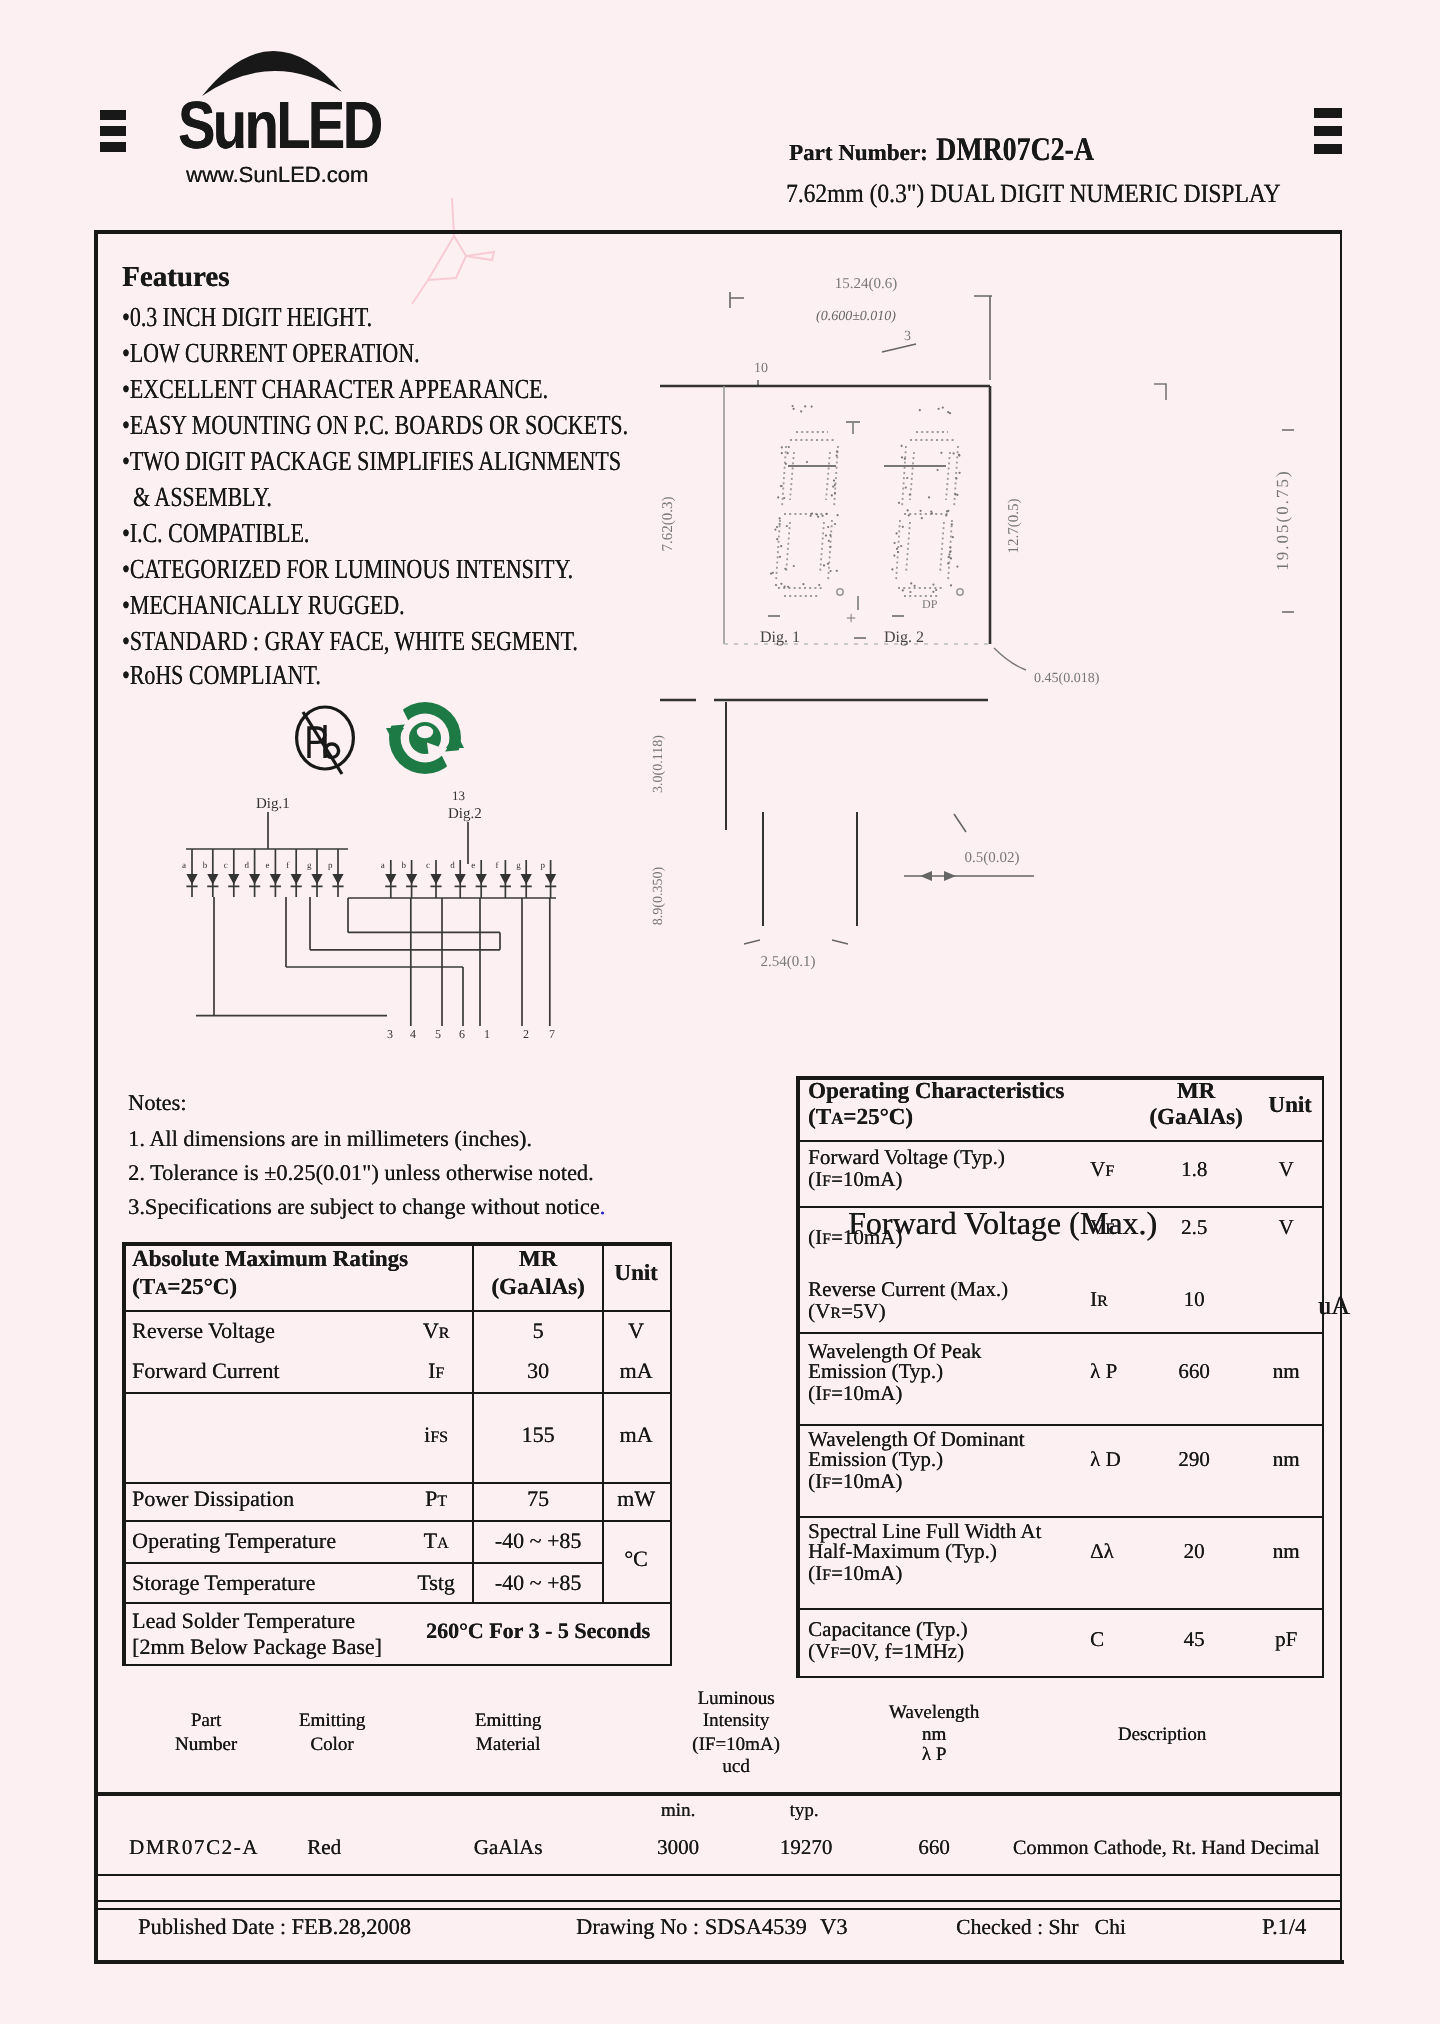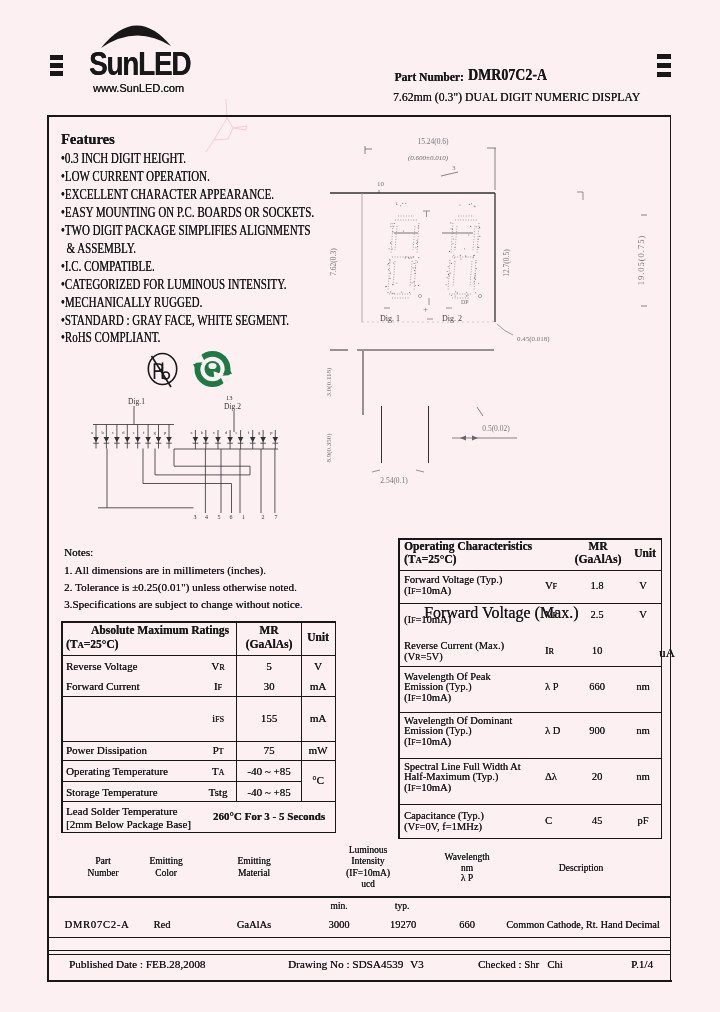--- a/index.html
+++ b/index.html
@@ -339,21 +339,21 @@
 <div class="ln" style="left:236px;top:621px;width:1.2px;height:180px"></div>
 <div class="ln" style="left:300.5px;top:621px;width:1.2px;height:180px"></div>
 
 <div class="ln" style="left:61px;top:655px;width:275px;height:1.2px"></div>
 <div class="ln" style="left:61px;top:695.5px;width:275px;height:1.2px"></div>
 <div class="ln" style="left:61px;top:740.5px;width:275px;height:1.2px"></div>
 <div class="ln" style="left:61px;top:760px;width:275px;height:1.2px"></div>
 <div class="ln" style="left:61px;top:780.5px;width:240px;height:1.2px"></div>
 <div class="ln" style="left:61px;top:800.5px;width:275px;height:1.2px"></div>
 
-<div class="t b" style="left:66px;top:624.5px;font-size:11.5px;margin-left:25px;">Absolute Maximum Ratings</div>
+<div class="t b" style="left:66px;top:624.5px;font-size:11.5px;">Absolute Maximum Ratings</div>
 <div class="t b" style="left:66px;top:639px;font-size:11.5px;">(T<span style="font-size:8.5px">A</span>=25°C)</div>
 <div class="t b c" style="left:269px;top:624.5px;font-size:11.5px;">MR</div>
 <div class="t b c" style="left:269px;top:639px;font-size:11.5px;">(GaAlAs)</div>
 <div class="t b c" style="left:318px;top:631.5px;font-size:11.5px;">Unit</div>
 
 <div class="t" style="left:66px;top:660.5px;font-size:11px;">Reverse Voltage</div>
 <div class="t c" style="left:218px;top:660.5px;font-size:11px;">V<span style="font-size:8px">R</span></div>
 <div class="t c" style="left:269px;top:660.5px;font-size:11px;">5</div>
 <div class="t c" style="left:318px;top:660.5px;font-size:11px;">V</div>
 
@@ -419,21 +419,21 @@
 <div class="t c" style="left:597px;top:646px;font-size:10.5px;">10</div>
 <div class="t c" style="left:667px;top:646px;font-size:13px;">uA</div>
 
 <div class="t" style="left:404px;top:671.5px;font-size:10.5px;line-height:10.5px;">Wavelength Of Peak<br>Emission (Typ.)<br>(I<span style="font-size:8px">F</span>=10mA)</div>
 <div class="t" style="left:545px;top:682px;font-size:10.5px;">λ P</div>
 <div class="t c" style="left:597px;top:682px;font-size:10.5px;">660</div>
 <div class="t c" style="left:643px;top:682px;font-size:10.5px;">nm</div>
 
 <div class="t" style="left:404px;top:715.5px;font-size:10.5px;line-height:10.5px;">Wavelength Of Dominant<br>Emission (Typ.)<br>(I<span style="font-size:8px">F</span>=10mA)</div>
 <div class="t" style="left:545px;top:726px;font-size:10.5px;">λ D</div>
-<div class="t c" style="left:597px;top:726px;font-size:10.5px;">900</div>
+<div class="t c" style="left:597px;top:726px;font-size:10.5px;">290</div>
 <div class="t c" style="left:643px;top:726px;font-size:10.5px;">nm</div>
 
 <div class="t" style="left:404px;top:761.5px;font-size:10.5px;line-height:10.5px;">Spectral Line Full Width At<br>Half-Maximum (Typ.)<br>(I<span style="font-size:8px">F</span>=10mA)</div>
 <div class="t" style="left:545px;top:772px;font-size:10.5px;">Δλ</div>
 <div class="t c" style="left:597px;top:772px;font-size:10.5px;">20</div>
 <div class="t c" style="left:643px;top:772px;font-size:10.5px;">nm</div>
 
 <div class="t" style="left:404px;top:811px;font-size:10.5px;">Capacitance (Typ.)</div>
 <div class="t" style="left:404px;top:821.5px;font-size:10.5px;">(V<span style="font-size:8px">F</span>=0V, f=1MHz)</div>
 <div class="t" style="left:545px;top:816px;font-size:10.5px;">C</div>

